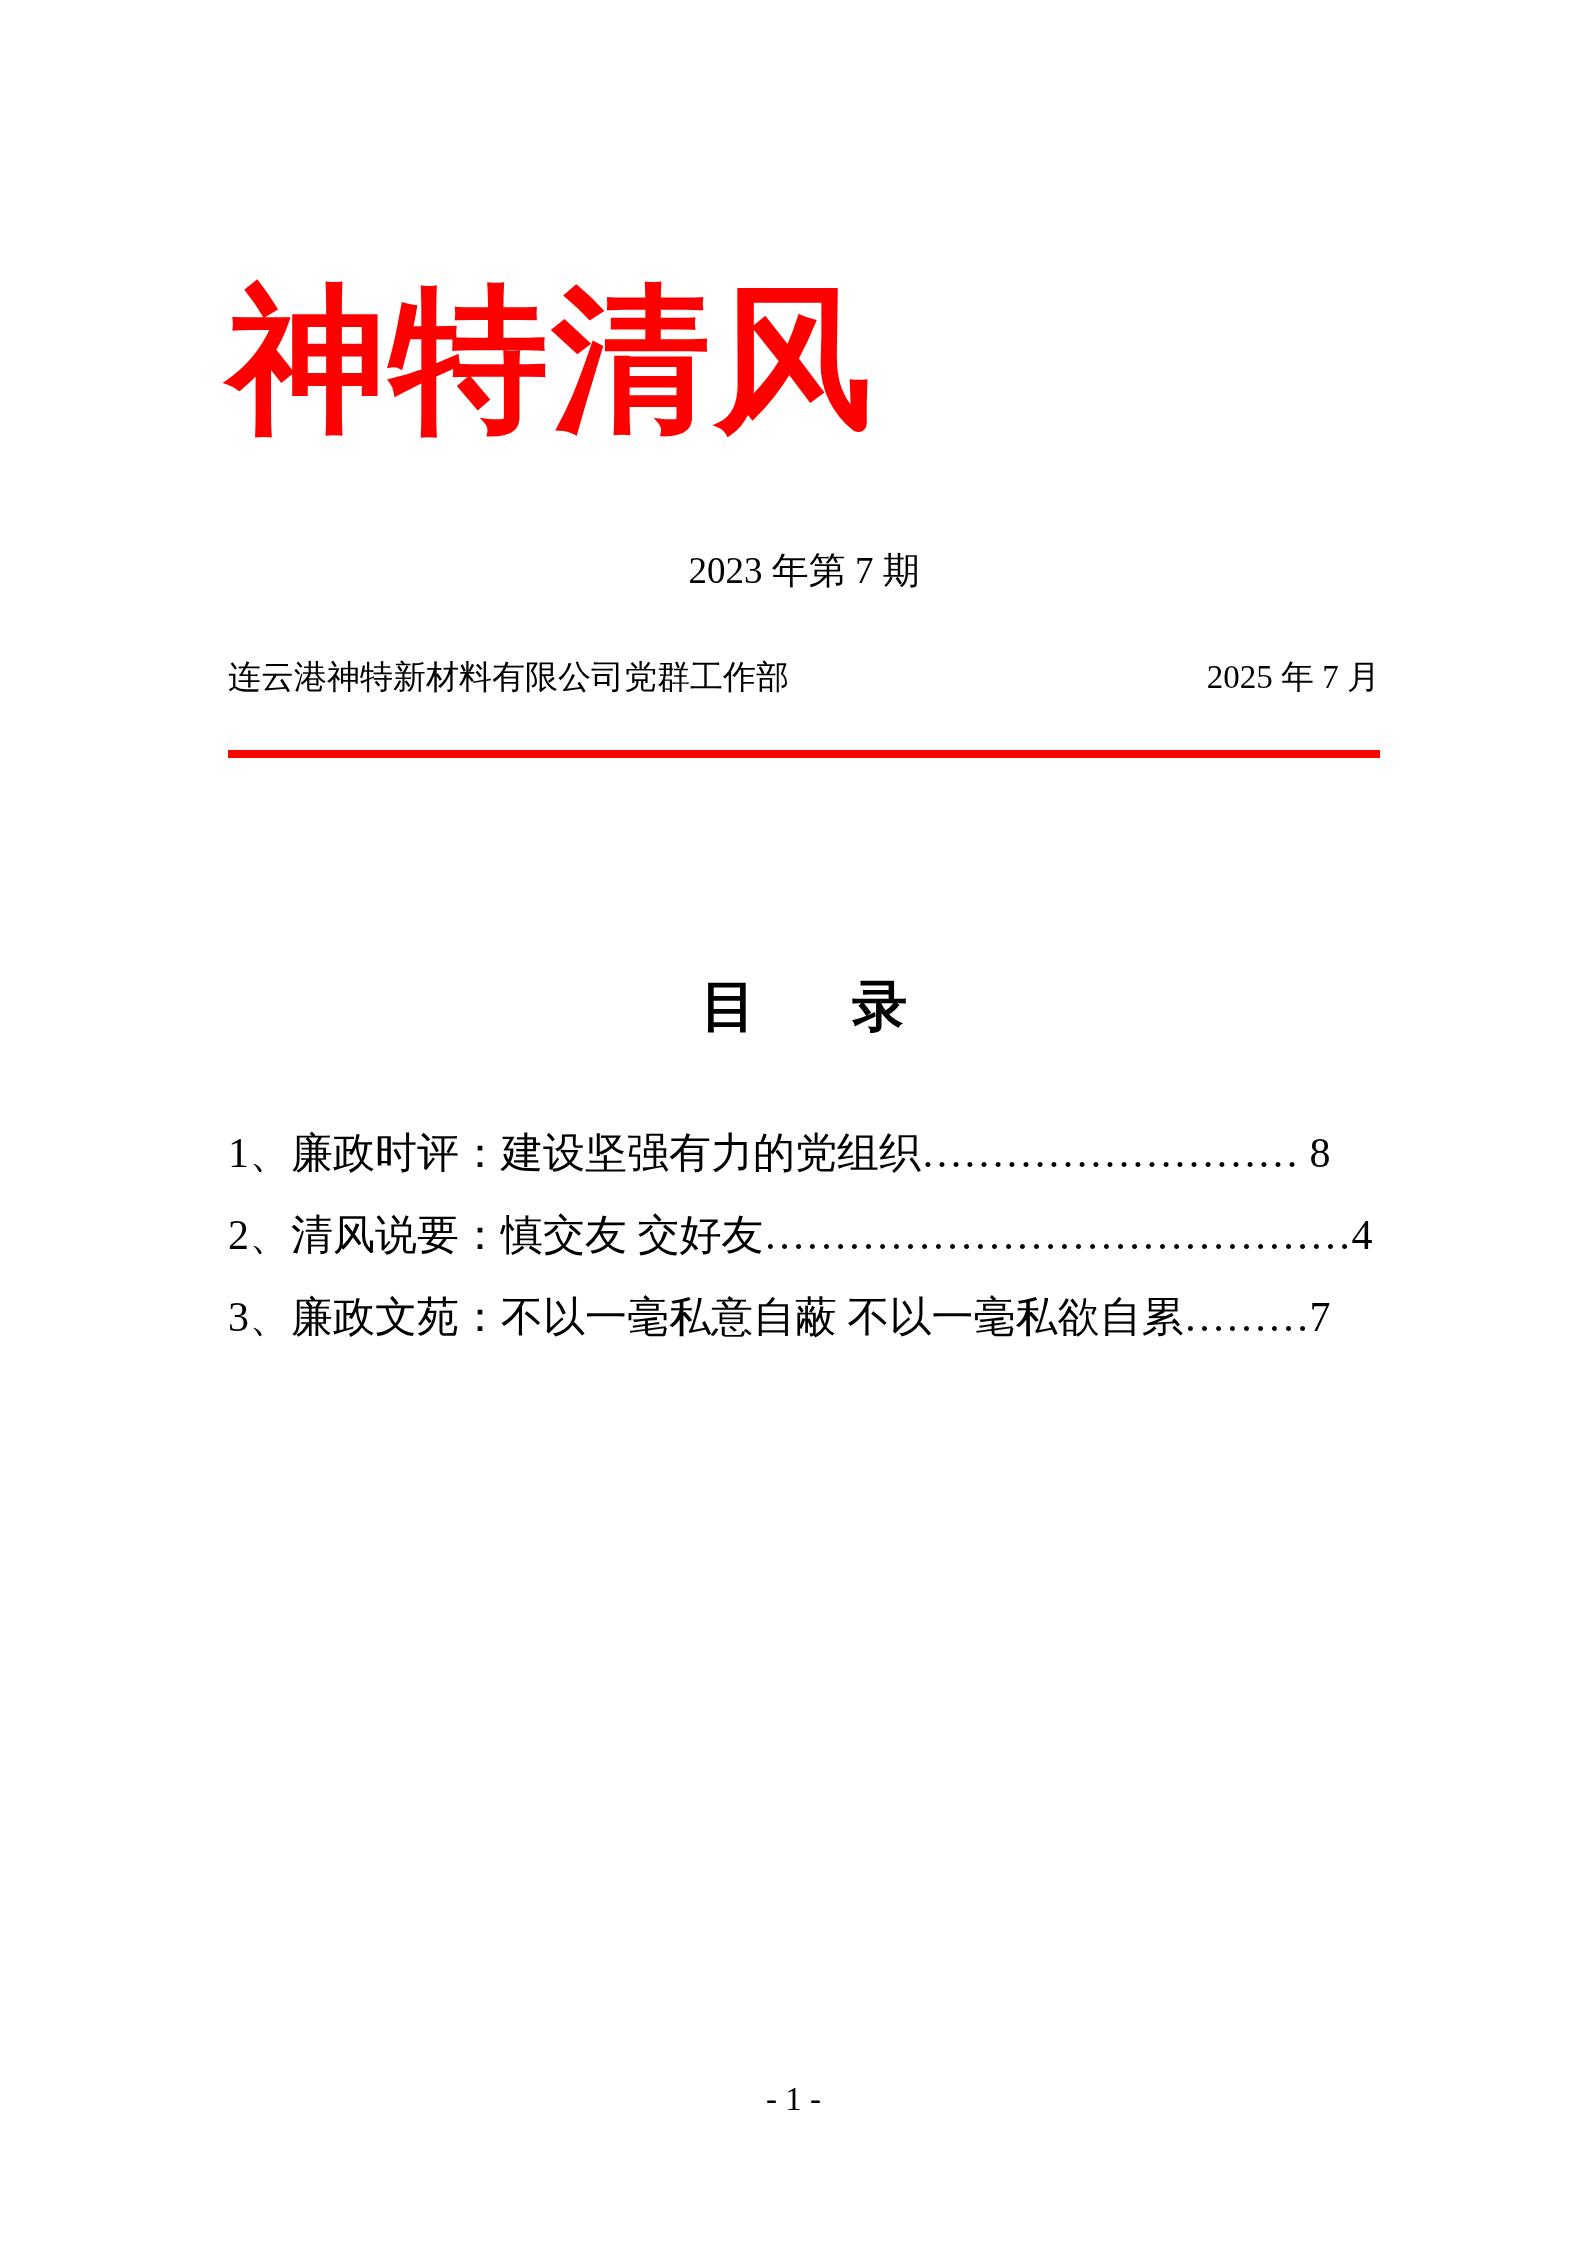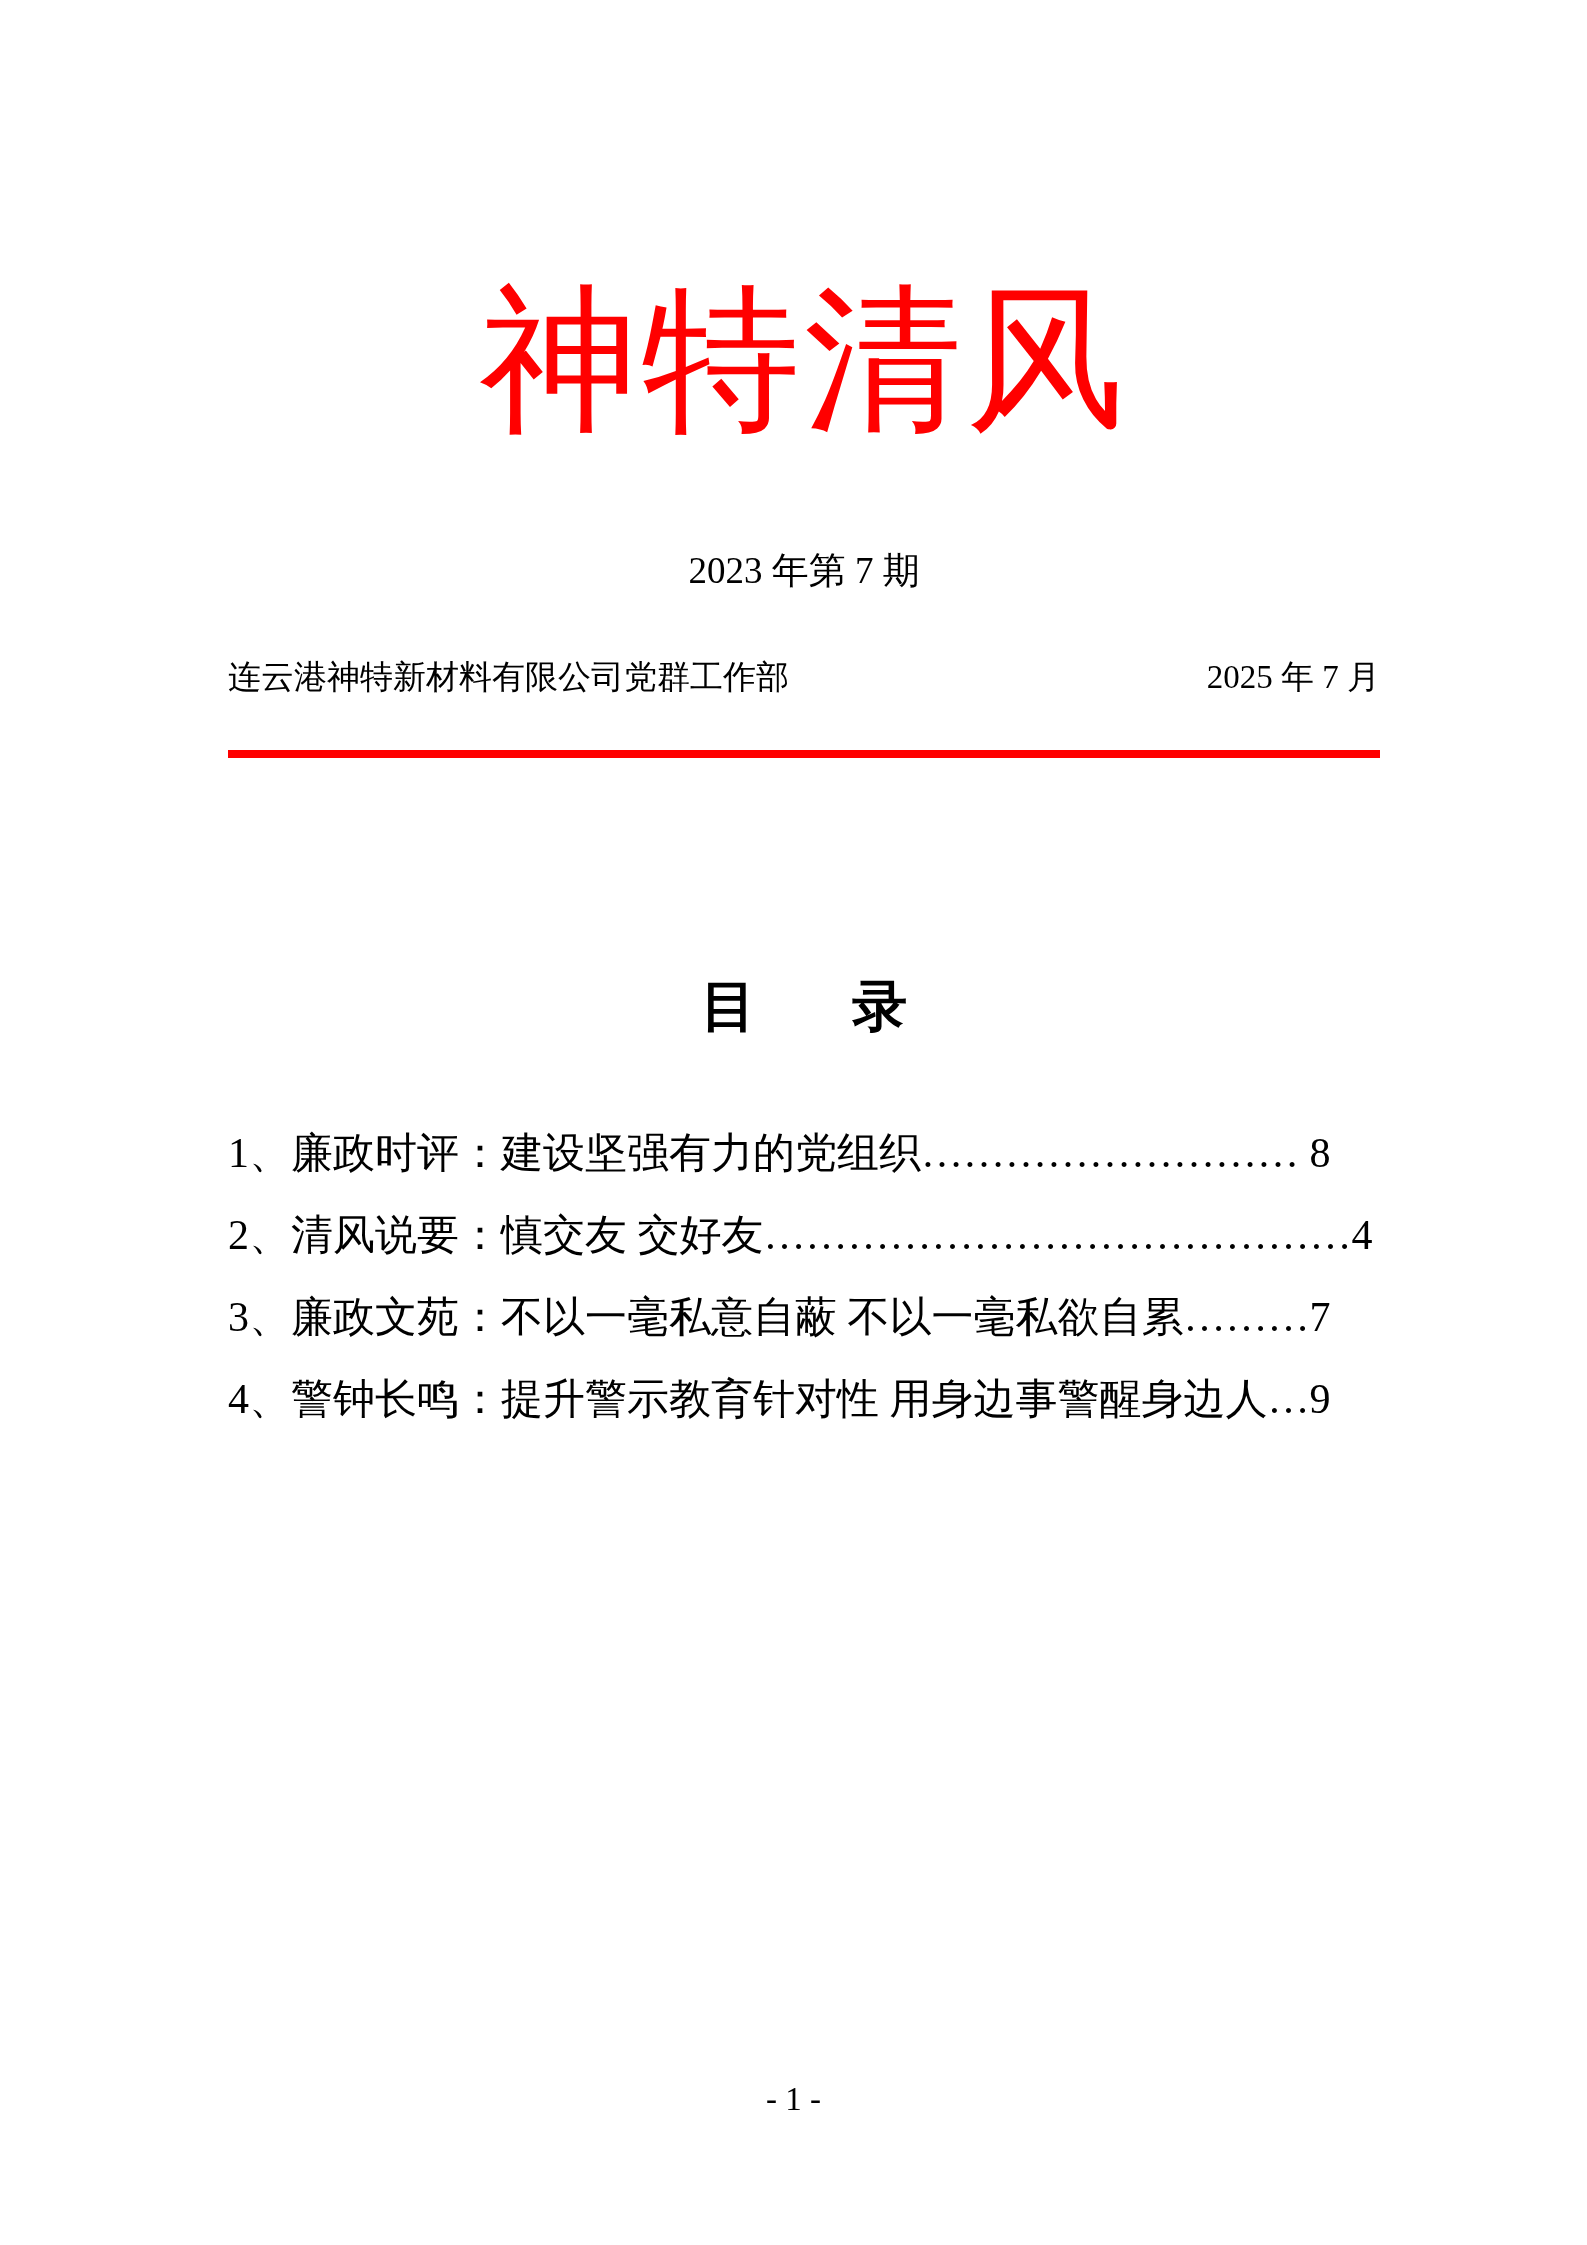--- a/index.html
+++ b/index.html
@@ -21,24 +21,24 @@
     left: 228px;
     width: 1152px;
     top: 0;
     height: 100%;
   }
   .masthead {
     position: absolute;
     left: 0; right: 0;
     top: 282px;
     font-size: 158px;
-    font-weight: normal;
+    font-weight: bold;
     line-height: 1;
     letter-spacing: 4px;
-    text-align: center;
+    text-align: left;
     color: var(--accent);
     white-space: nowrap;
   }
   .issue-line {
     position: absolute;
     left: 0; right: 0;
     top: 549px;
     font-size: 37px;
     line-height: 1.2;
     text-align: center;
@@ -113,18 +113,17 @@
     </div>
 
     <div class="red-rule"></div>
 
     <h2 class="toc-heading">目       录</h2>
 
     <ol class="toc-list">
       <li class="toc-item">1、廉政时评：建设坚强有力的党组织……………………… 8</li>
       <li class="toc-item">2、清风说要：慎交友 交好友……………………………………4</li>
       <li class="toc-item">3、廉政文苑：不以一毫私意自蔽 不以一毫私欲自累………7</li>
-      <li class="toc-item">4、警钟长鸣：提升警示教育针对性 用身边事警醒身边人…9</li>
     </ol>
   </div>
 
   <div class="page-footer">- 1 -</div>
 </div>
 
 </body></html>

